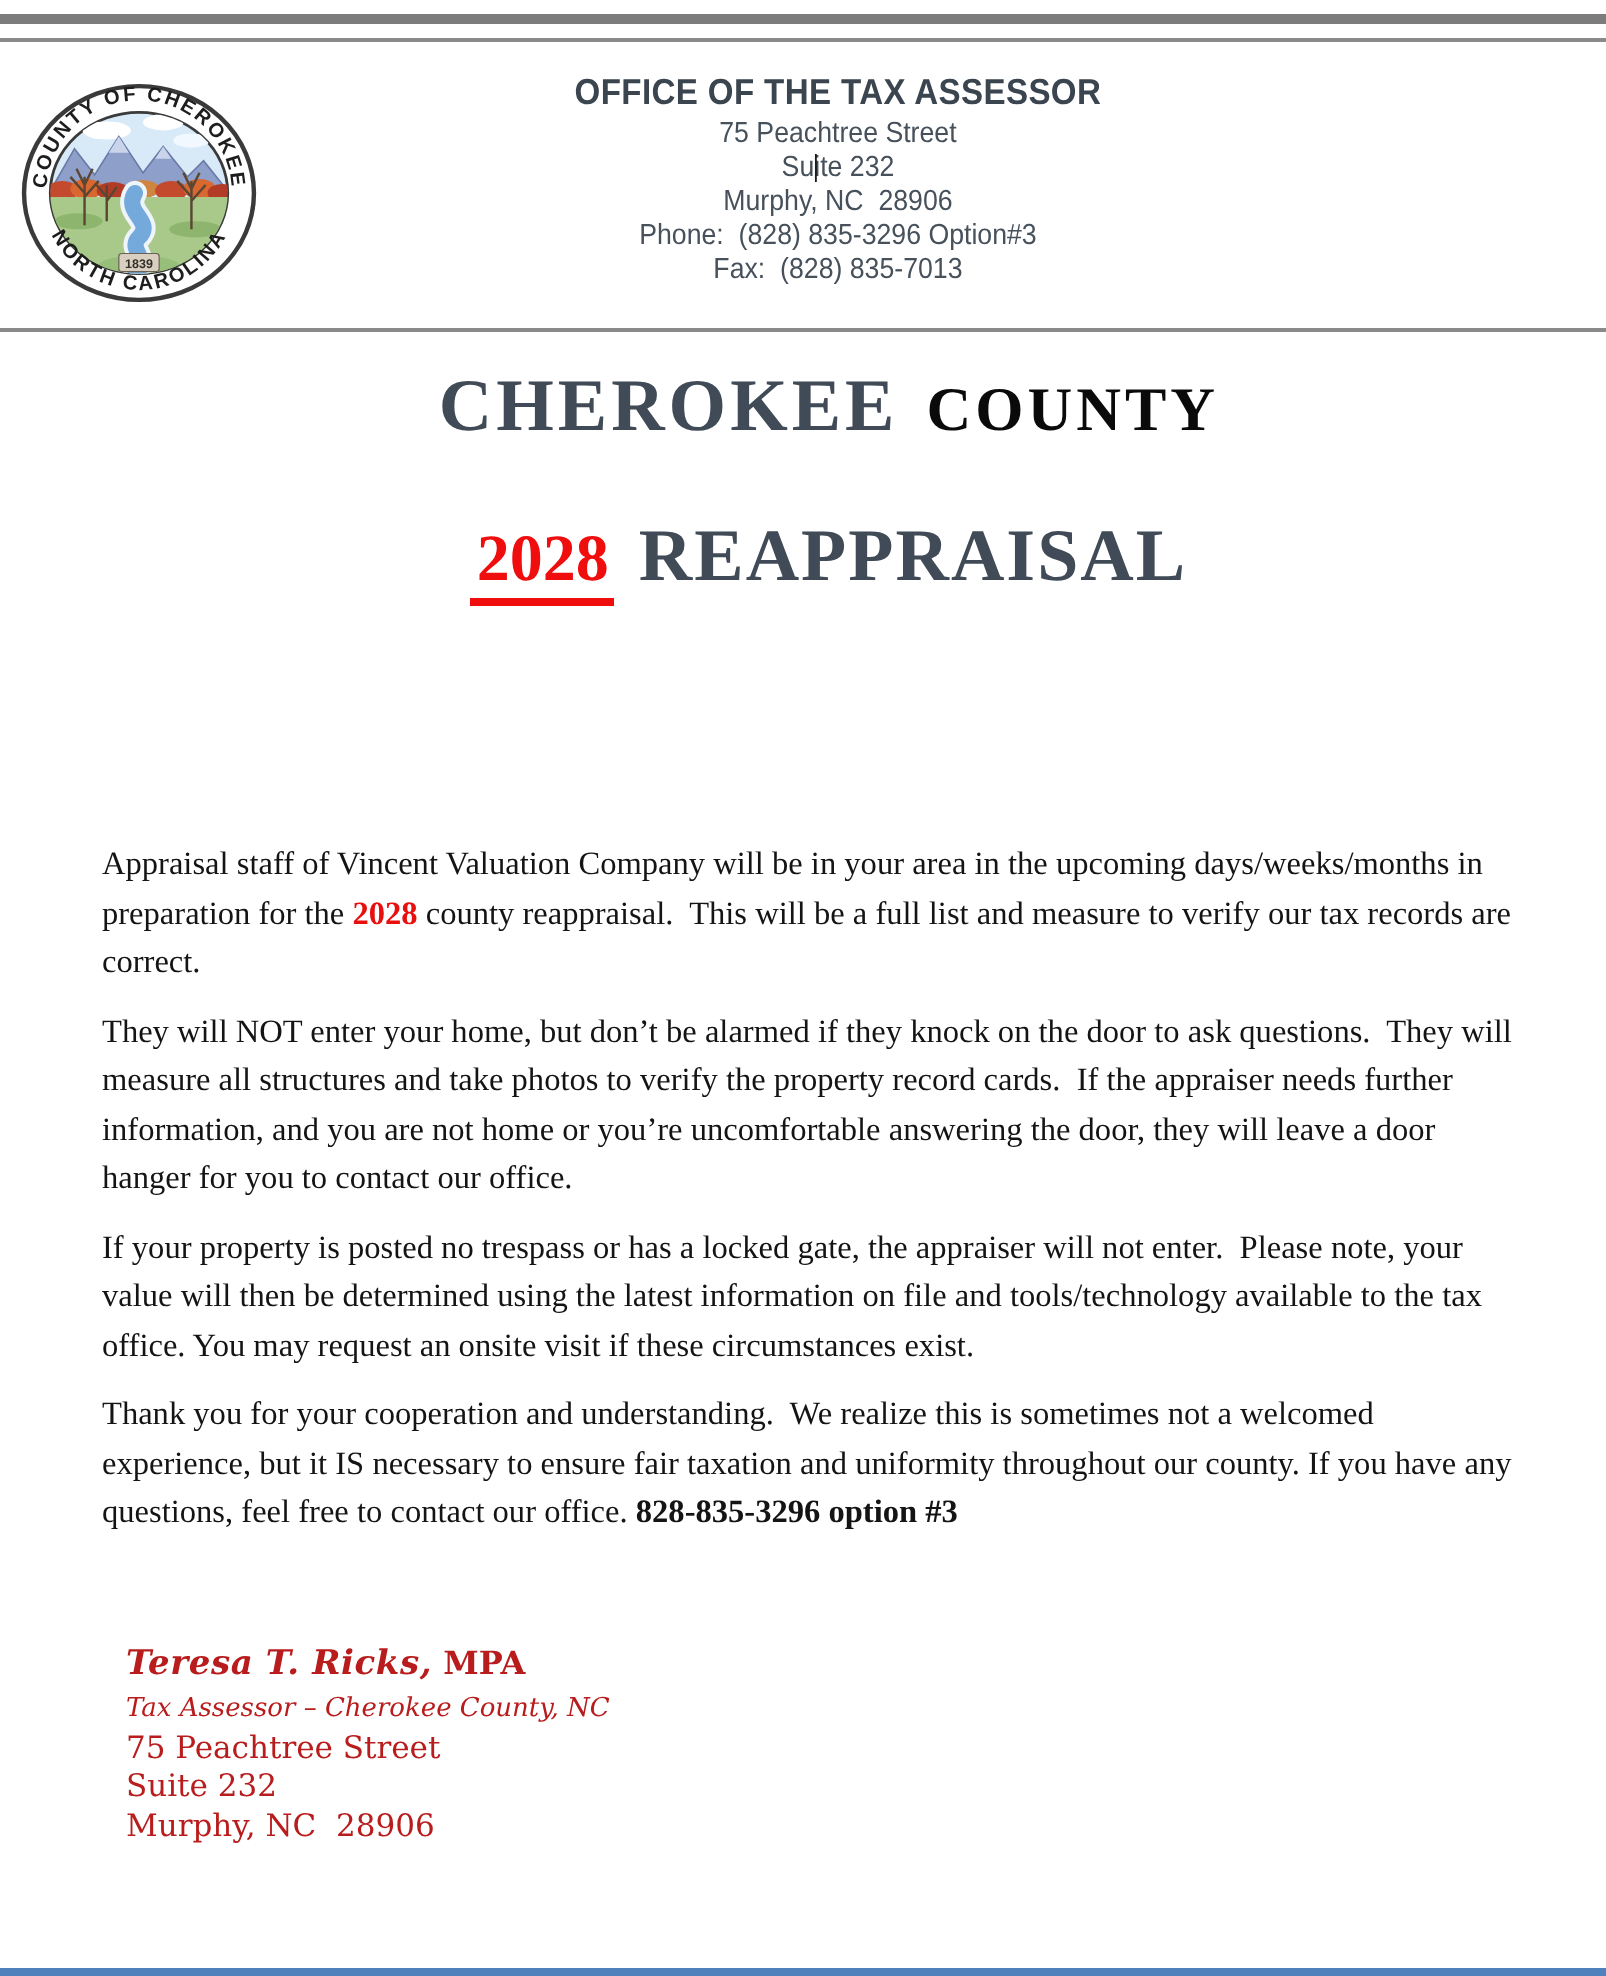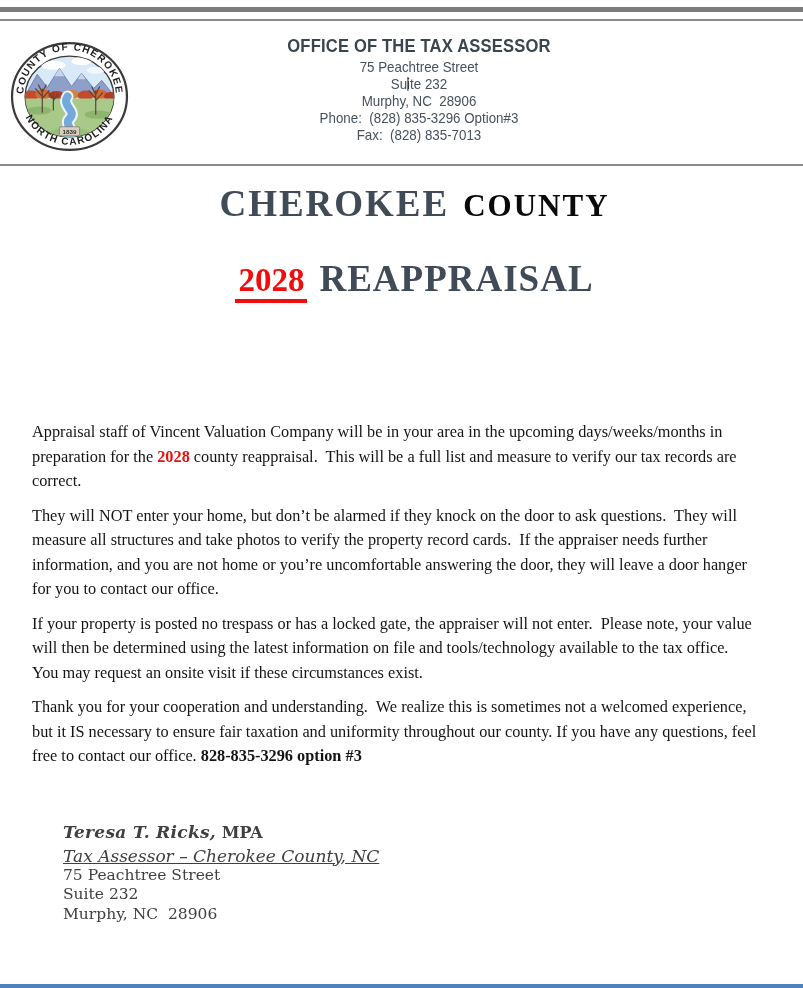--- a/index.html
+++ b/index.html
@@ -31,32 +31,32 @@
   .header-divider{position:absolute;left:0;top:164px;width:100%;height:2px;background:#8a8a8a;}
   
   .title-block{text-align:center;padding-left:26px;font-weight:bold;}
   .title-line1{margin-top:18px;line-height:40px;}
   .title-line2{margin-top:26px;line-height:44px;}
   .t-cherokee{font-size:37px;color:#414b57;letter-spacing:2px;margin-right:14px;}
   .t-county{font-size:31px;color:#0a0a0a;letter-spacing:2px;}
   .t-year{font-size:33px;color:#f00d0d;border-bottom:4px solid #f00d0d;padding:0 3px 1px 3px;margin-right:12px;}
   .t-reappraisal{font-size:37px;color:#414b57;letter-spacing:1px;}
   
-  .letter{margin:112px 45px 0 32px;color:#141414;}
+  .letter{margin:112px 45px 0 51px;color:#141414;}
   .para{font-size:16.3px;line-height:24.5px;margin:0 0 10px 0;white-space:pre-wrap;}
   .run-normal{}
   .run-red-bold{color:#e80f0f;font-weight:bold;}
   .run-italic{}
   .run-bold{font-weight:bold;}
   
-  .signature{margin:52px 0 12px 63px;color:#404040;font-family:"DejaVu Serif",serif;}
+  .signature{margin:52px 0 12px 63px;color:#b91c1c;font-family:"DejaVu Serif",serif;}
   .sig-name-line{line-height:22px;}
   .sig-name{font-size:17px;font-weight:bold;font-style:italic;letter-spacing:.3px;}
   .sig-credential{font-size:16px;font-weight:bold;}
-  .sig-role{font-size:17px;font-style:italic;line-height:20px;margin-top:2px;text-decoration:underline;}
+  .sig-role{font-size:13px;font-style:italic;line-height:20px;margin-top:2px;}
   .sig-addr-line{font-size:15.5px;line-height:19.5px;white-space:pre;}
   
   .bottom-border{position:absolute;left:0;bottom:0;width:100%;height:4px;background:#4f81bd;}
 </style>
 </head>
 <body>
 
 <div class="page">
   <div class="topbar-thick"></div>
   <div class="topbar-thin"></div>

